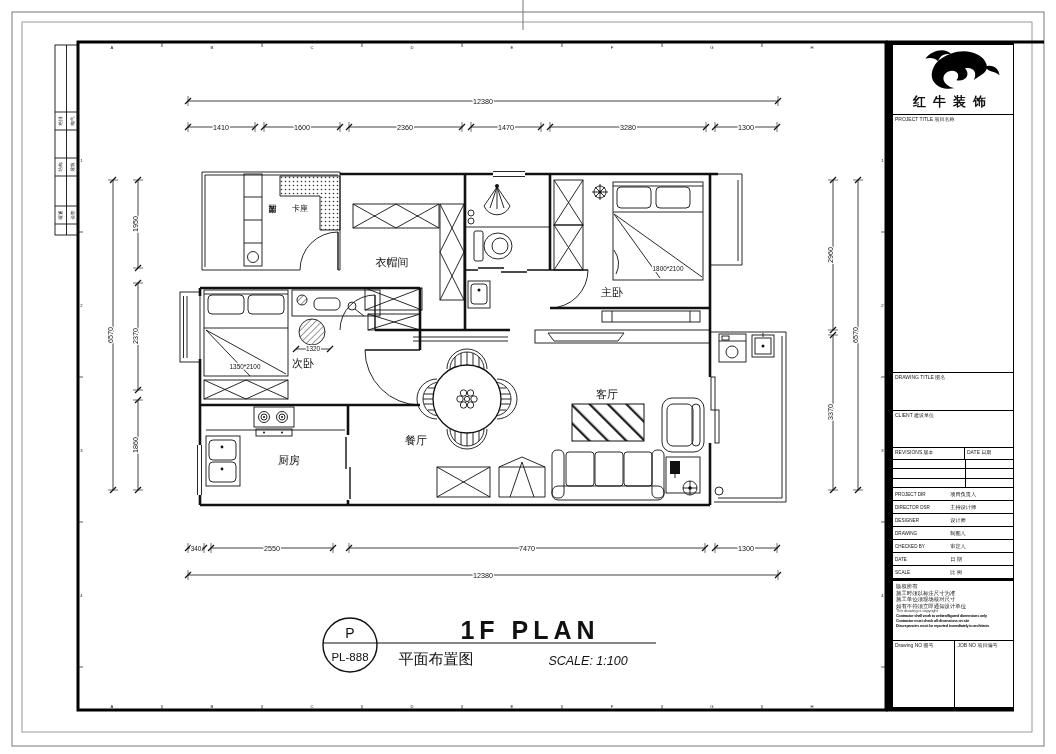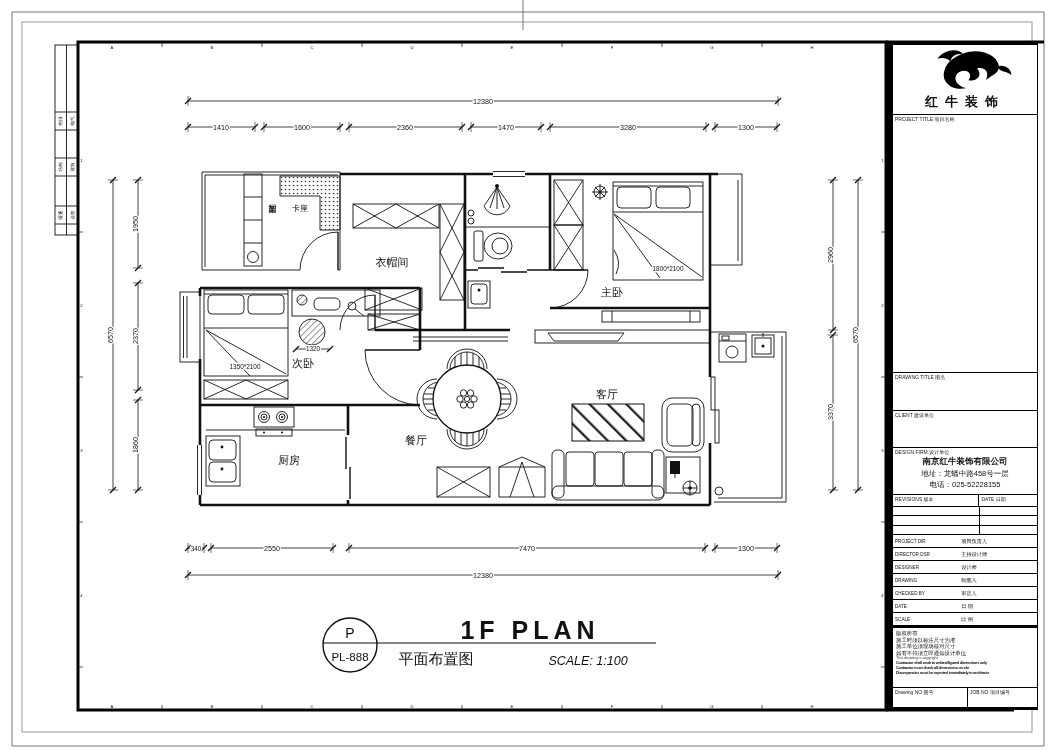--- a/index.html
+++ b/index.html
@@ -12,21 +12,21 @@
   .sl{stroke:#111;stroke-width:1.2;}
   .wall{stroke:#111;stroke-width:2.6;fill:none;}
   .thin{stroke:#111;stroke-width:0.9;fill:none;}
   .med{stroke:#111;stroke-width:1.4;fill:none;}
   .furn{stroke:#111;stroke-width:0.9;fill:none;}
   .dim{font-size:7.2px;paint-order:stroke;stroke:#fff;stroke-width:2.6px;stroke-linejoin:round;}
   .dims{font-size:6.4px;paint-order:stroke;stroke:#fff;stroke-width:2.4px;stroke-linejoin:round;}
   .room{font-size:11px;}
   .rsmall{font-size:8px;}
   
-  #titleblock{position:absolute;left:886px;top:42px;width:152px;height:668px;box-sizing:border-box;
+  #titleblock{position:absolute;left:886px;top:42px;width:128px;height:668px;box-sizing:border-box;
     background:#fff;border-left:7px solid #000;border-right:1px solid #000;border-top:3px solid #000;
     border-bottom:3px solid #000;display:flex;flex-direction:column;}
   .tb-row{border-bottom:1px solid #000;box-sizing:border-box;position:relative;}
   .lbl{font-size:5px;color:#222;display:block;padding:1px 2px 0 2px;line-height:6px;}
   .tb-logo{height:70px;display:flex;flex-direction:column;align-items:center;justify-content:flex-start;}
   .brand{font-size:13px;font-weight:bold;letter-spacing:7px;margin-top:-2px;white-space:nowrap;}
   .tb-project{height:258px;}
   .tb-dtitle{height:38px;}
   .tb-client{height:37px;}
   .tb-firm{height:47px;}
@@ -538,26 +538,20 @@
   </div>
   <div class="tb-row tb-project">
     <span class="lbl">PROJECT TITLE 项目名称</span>
   </div>
   <div class="tb-row tb-dtitle">
     <span class="lbl">DRAWING TITLE 图名</span>
   </div>
   <div class="tb-row tb-client">
     <span class="lbl">CLIENT 建设单位</span>
   </div>
-  <div class="tb-row tb-firm">
-    <span class="lbl">DESIGN FIRM 设计单位</span>
-    <div class="firm-name">南京红牛装饰有限公司</div>
-    <div class="firm-line">地址：龙蟠中路458号一层</div>
-    <div class="firm-line">电话：025-52228155</div>
-  </div>
   <div class="tb-rev">
     <div class="tb-rev-head">
       <span class="lbl">REVISIONS 版本</span>
       <span class="lbl">DATE 日期</span>
     </div>
     <div class="tb-rev-row">
           <span></span>
         </div>
     <div class="tb-rev-row">
           <span></span>

